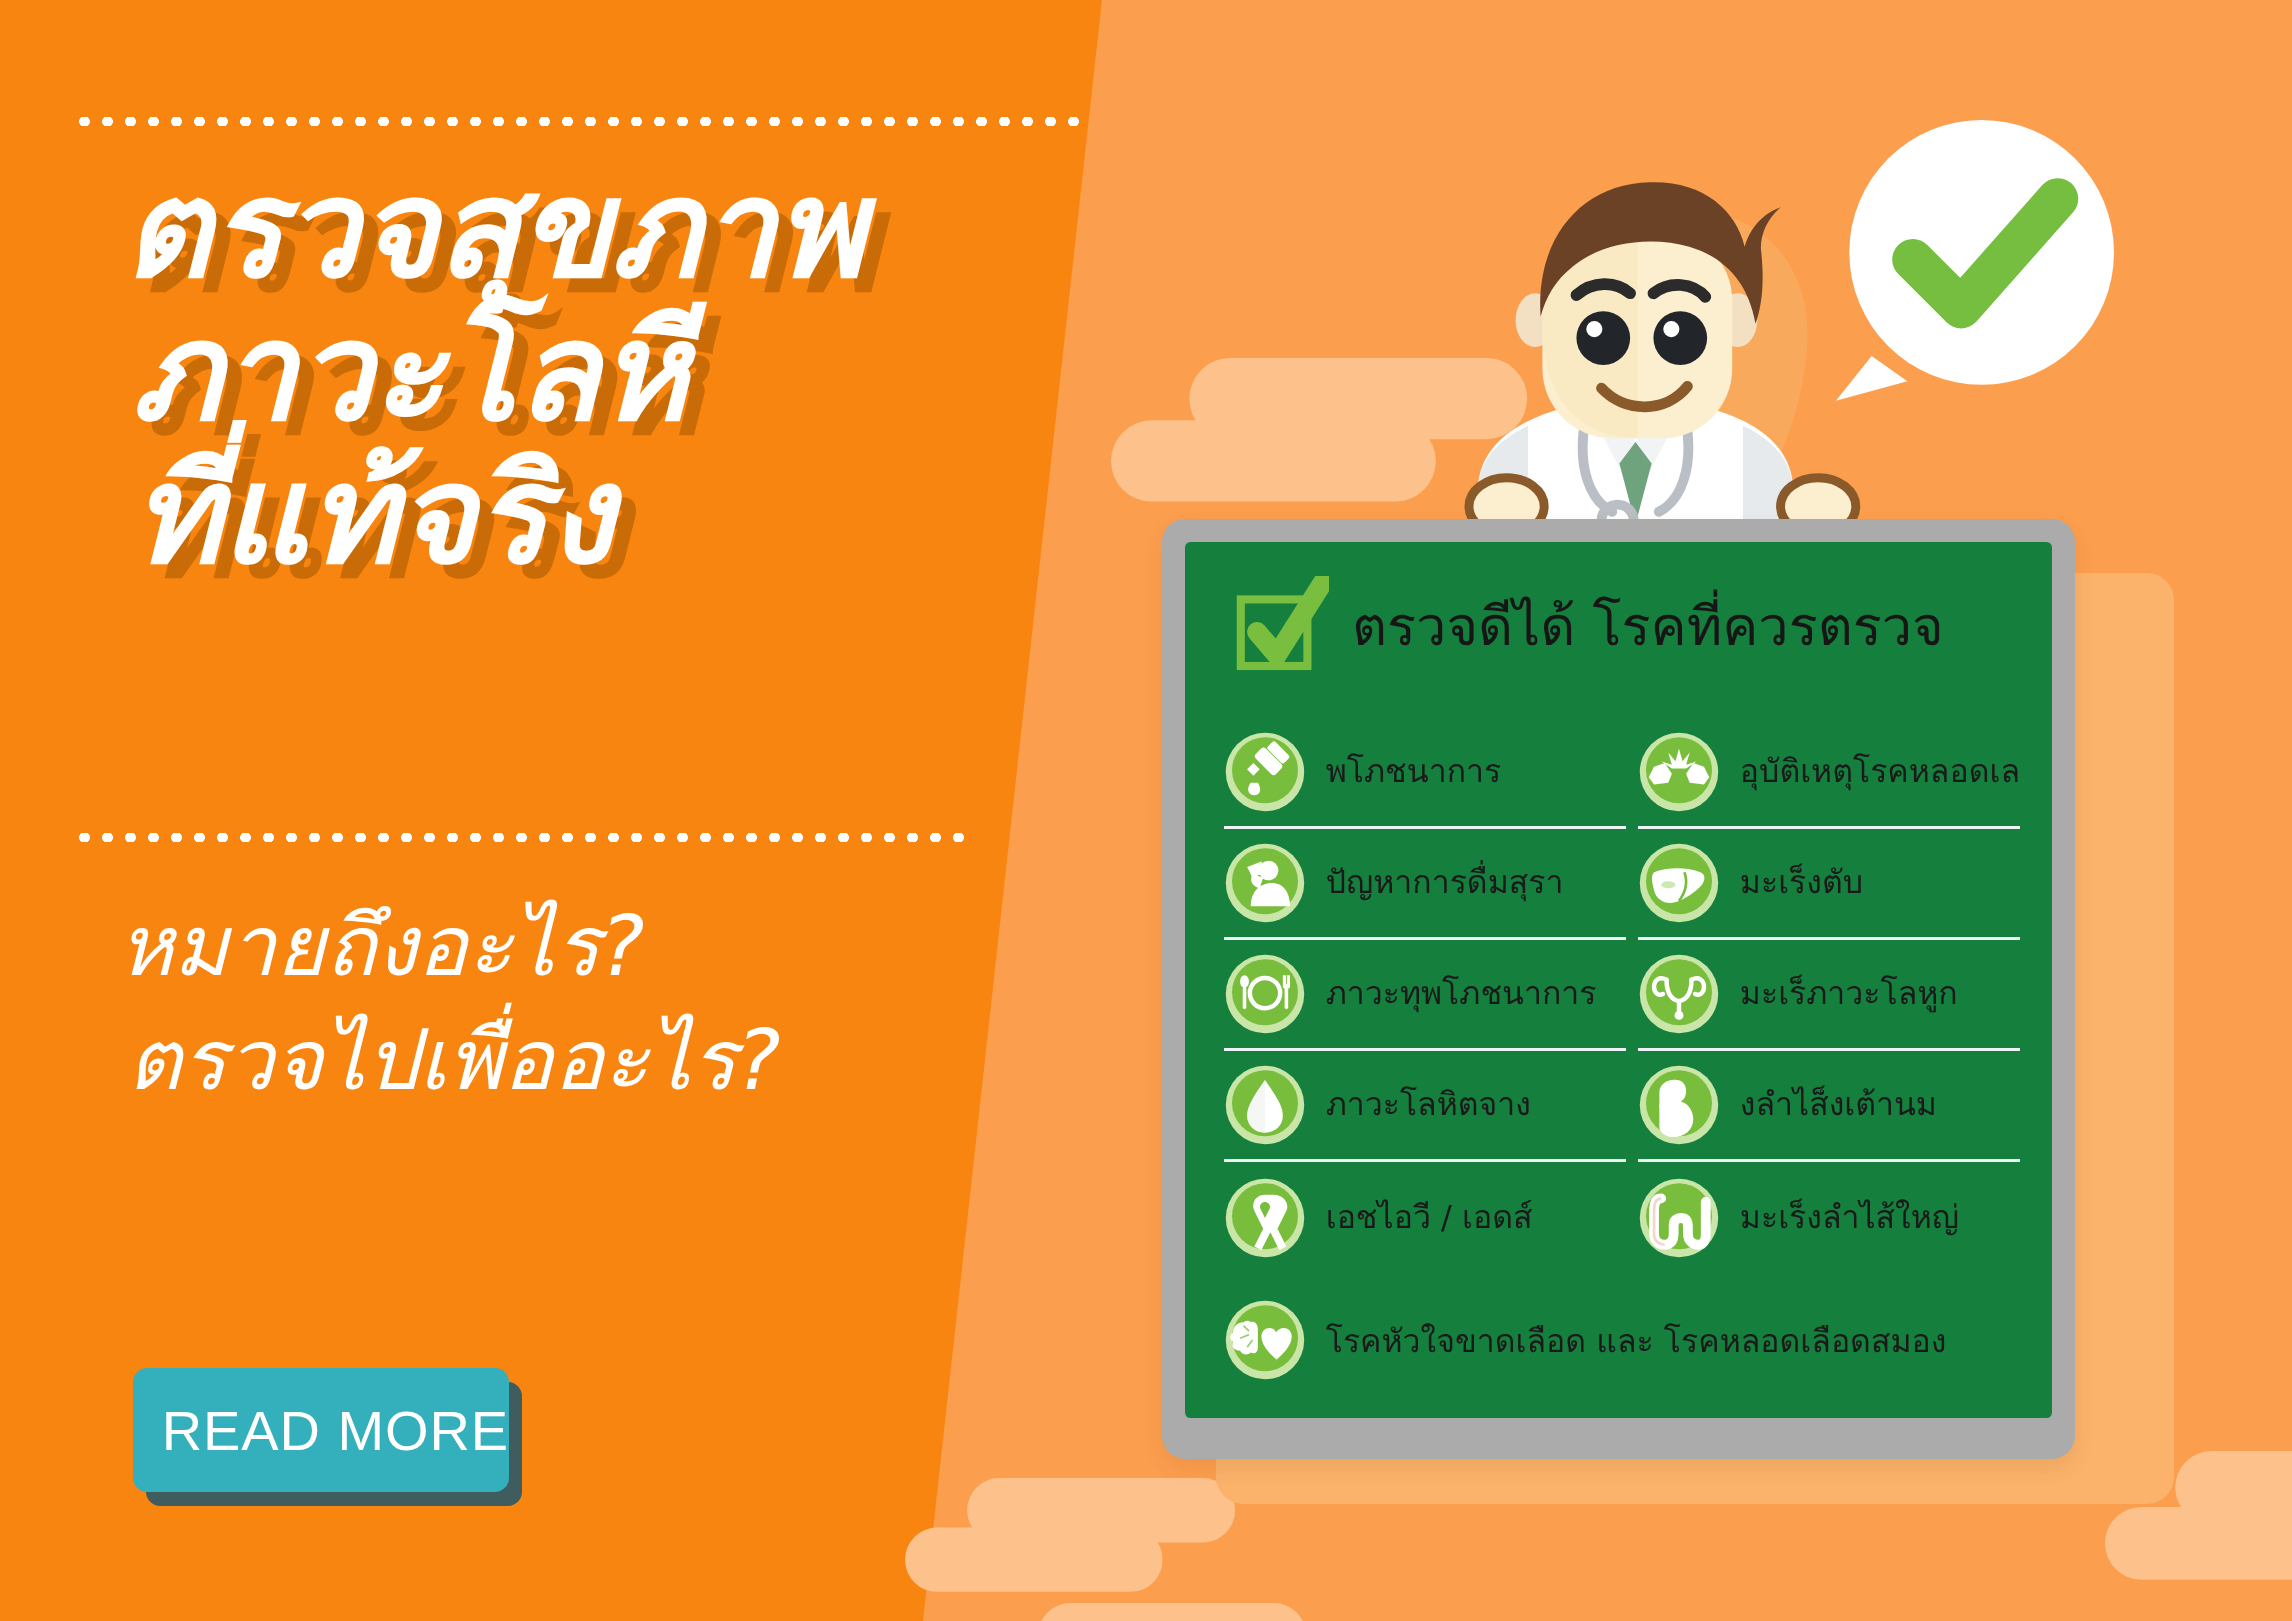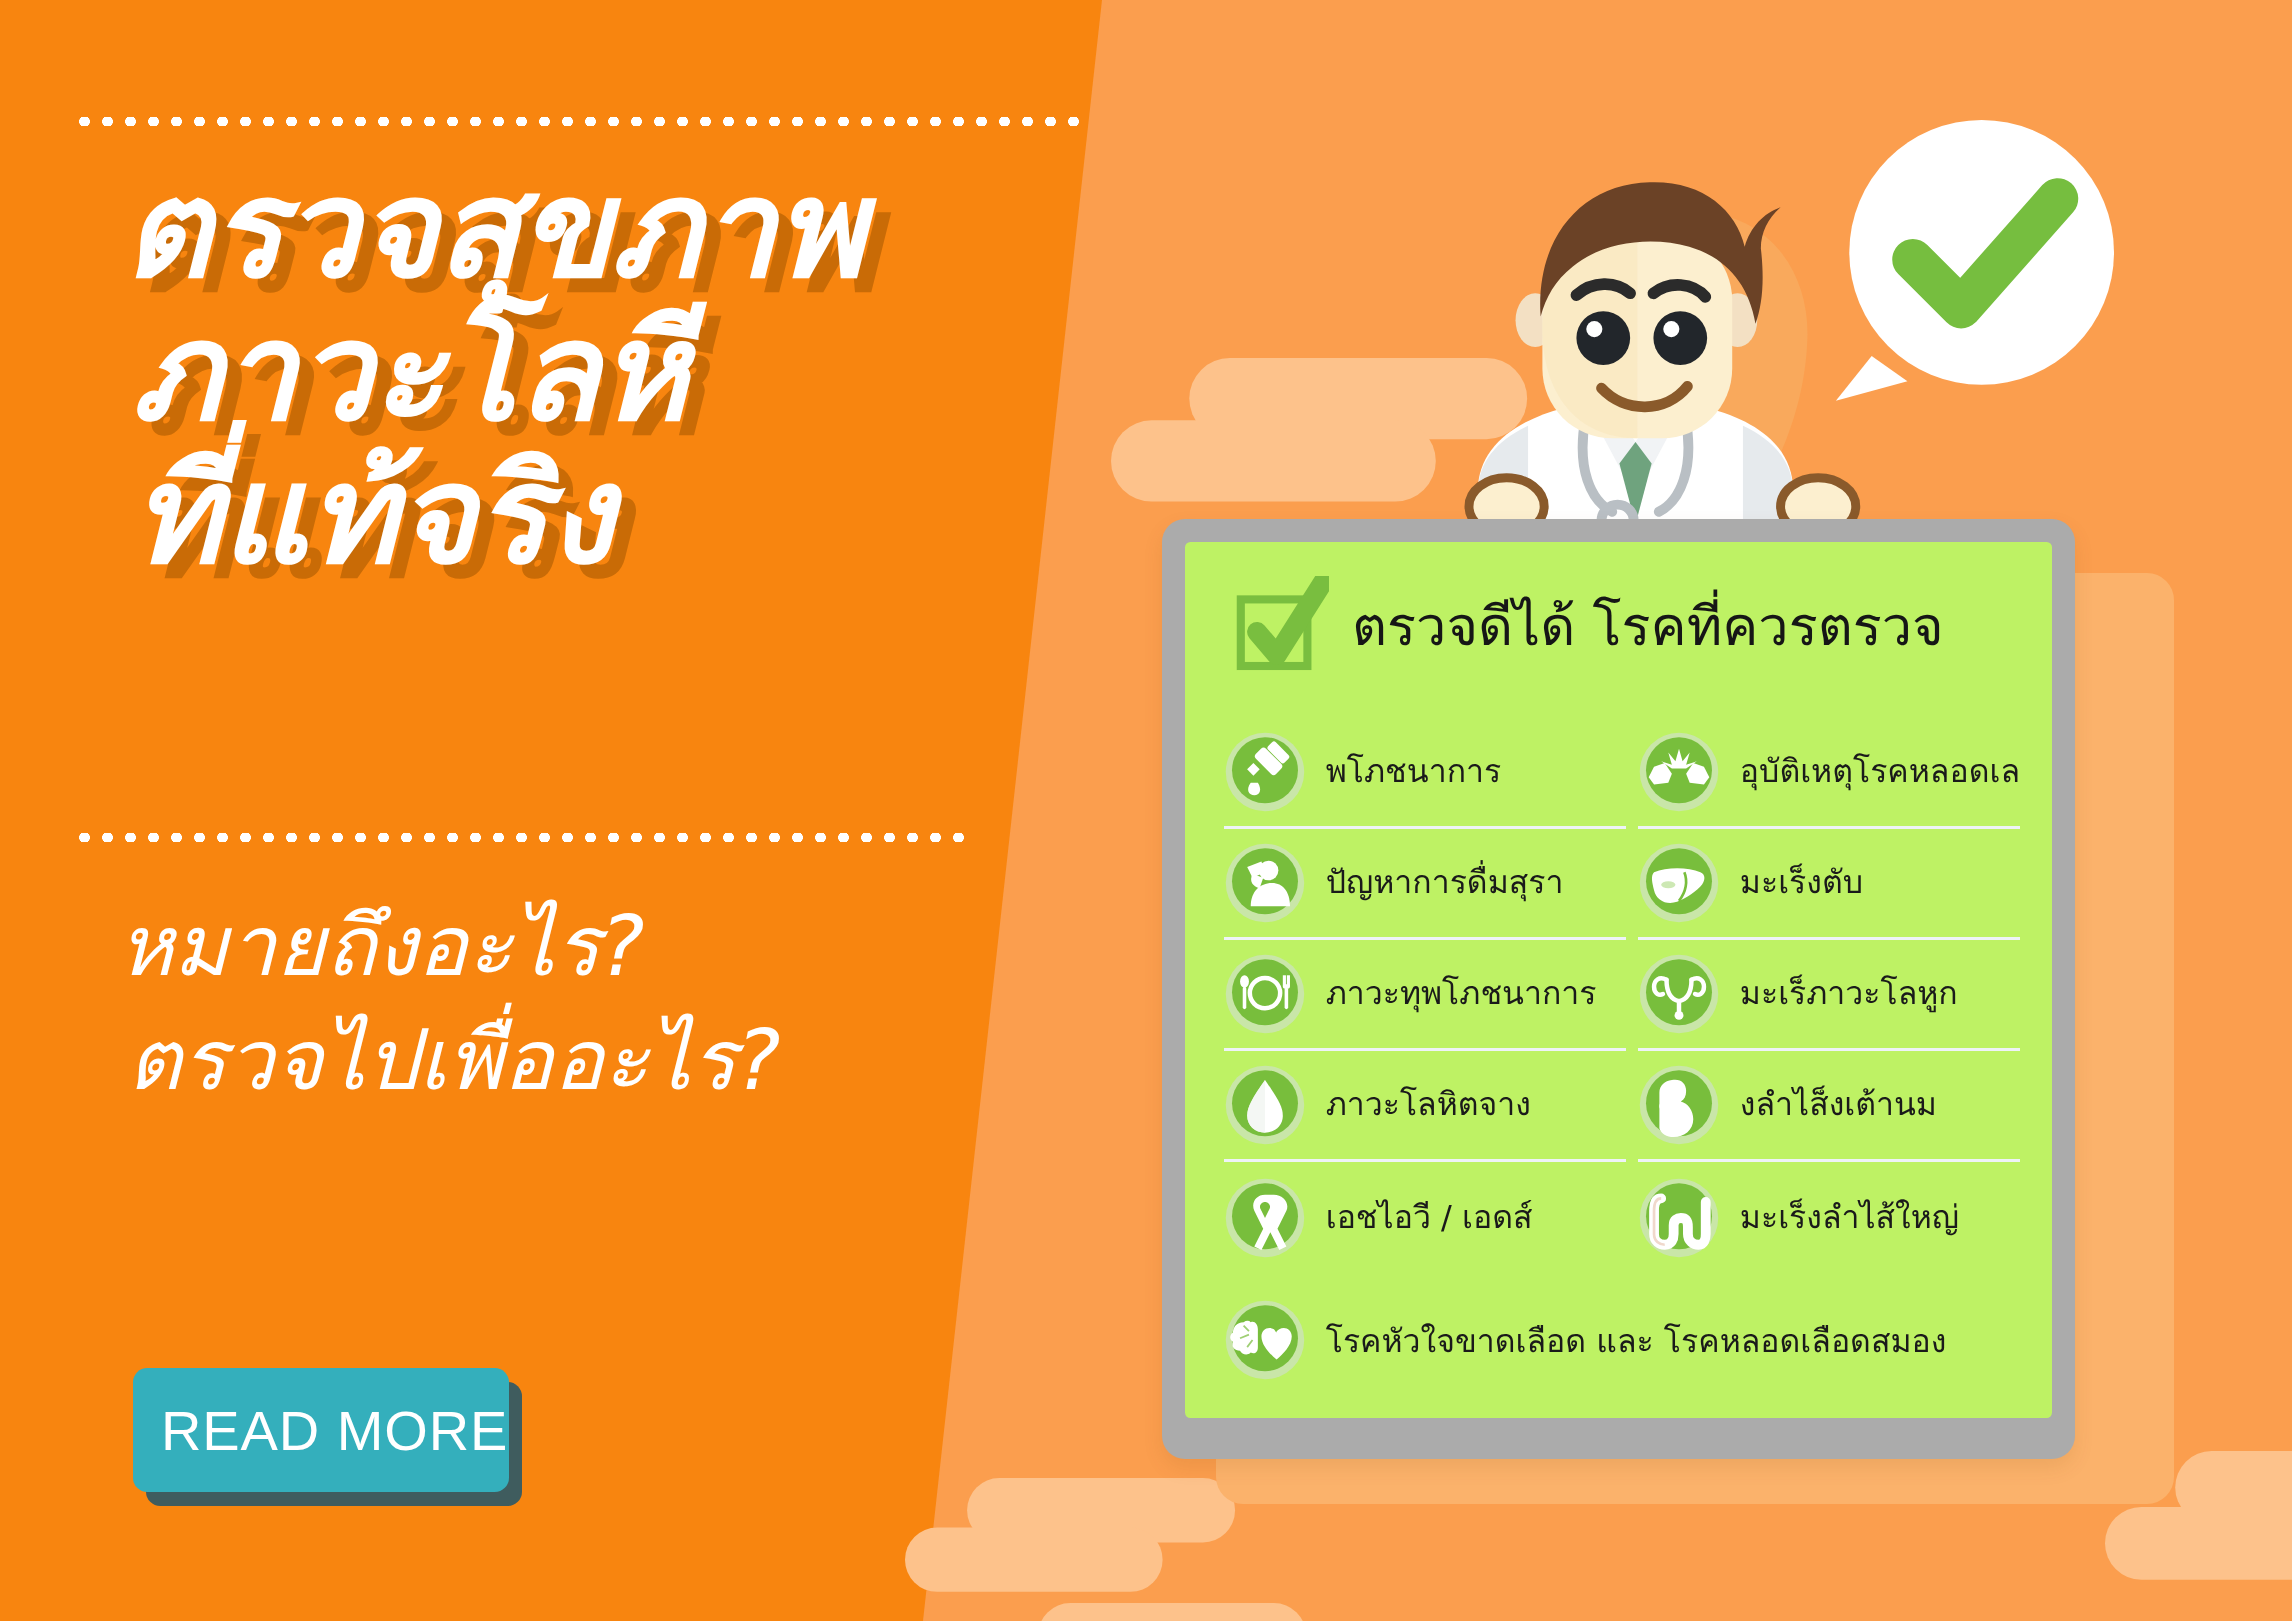--- a/index.html
+++ b/index.html
@@ -55,22 +55,22 @@
   .subline .sl.s2 { margin-top:14.3px; margin-left:9px; }
 
   .readmore-wrap { position:absolute; left:133px; top:1368px; }
   .readmore-shadow {
     position:absolute; left:12.5px; top:14.3px; width:376px; height:124px;
     background:#3F5C5E; border-radius:14.3px;
   }
   .readmore {
     position:relative; width:376px; height:124px;
     background:#34AFBC; border-radius:14.3px;
-    display:flex; align-items:center; justify-content:flex-start;
-    border:none; cursor:pointer;padding-left:28px;
+    display:flex; align-items:center; justify-content:flex-end;
+    border:none; cursor:pointer;
   }
   .readmore span {
     color:#FFFFFF; font-size:56px; letter-spacing:0.9px;
     font-family:"Liberation Sans","DejaVu Sans",sans-serif;
   }
 
   
   .doctor { position:absolute; left:1442px; top:159px; width:430px; height:385px; }
 
   
@@ -81,21 +81,21 @@
     position:absolute; left:1216px; top:573px; width:958px; height:931px;
     background:#FBB26B; border-radius:27px;
   }
   .card-frame {
     position:absolute; left:1162px; top:519px; width:913px; height:940px;
     background:#ABABAB; border-radius:23px;
     box-shadow: 0 9px 19.7px rgba(120,70,10,0.10);
   }
   .card-inner {
     position:absolute; left:23px; top:23px; right:23px; bottom:41px;
-    background:#bef264; border-radius:5.4px;
+    background:#15803d; border-radius:5.4px;
   }
 
   .card-title-row {
     position:absolute; left:45px; top:34px; display:flex; align-items:center; gap:23px;
   }
   .checkbox-icon { width:99px; height:99px; flex:0 0 auto; position:relative; }
   .card-title {
     font-size:54px; color:#161616; white-space:nowrap;
     font-family:"DejaVu Sans","Liberation Sans",sans-serif;
   }

